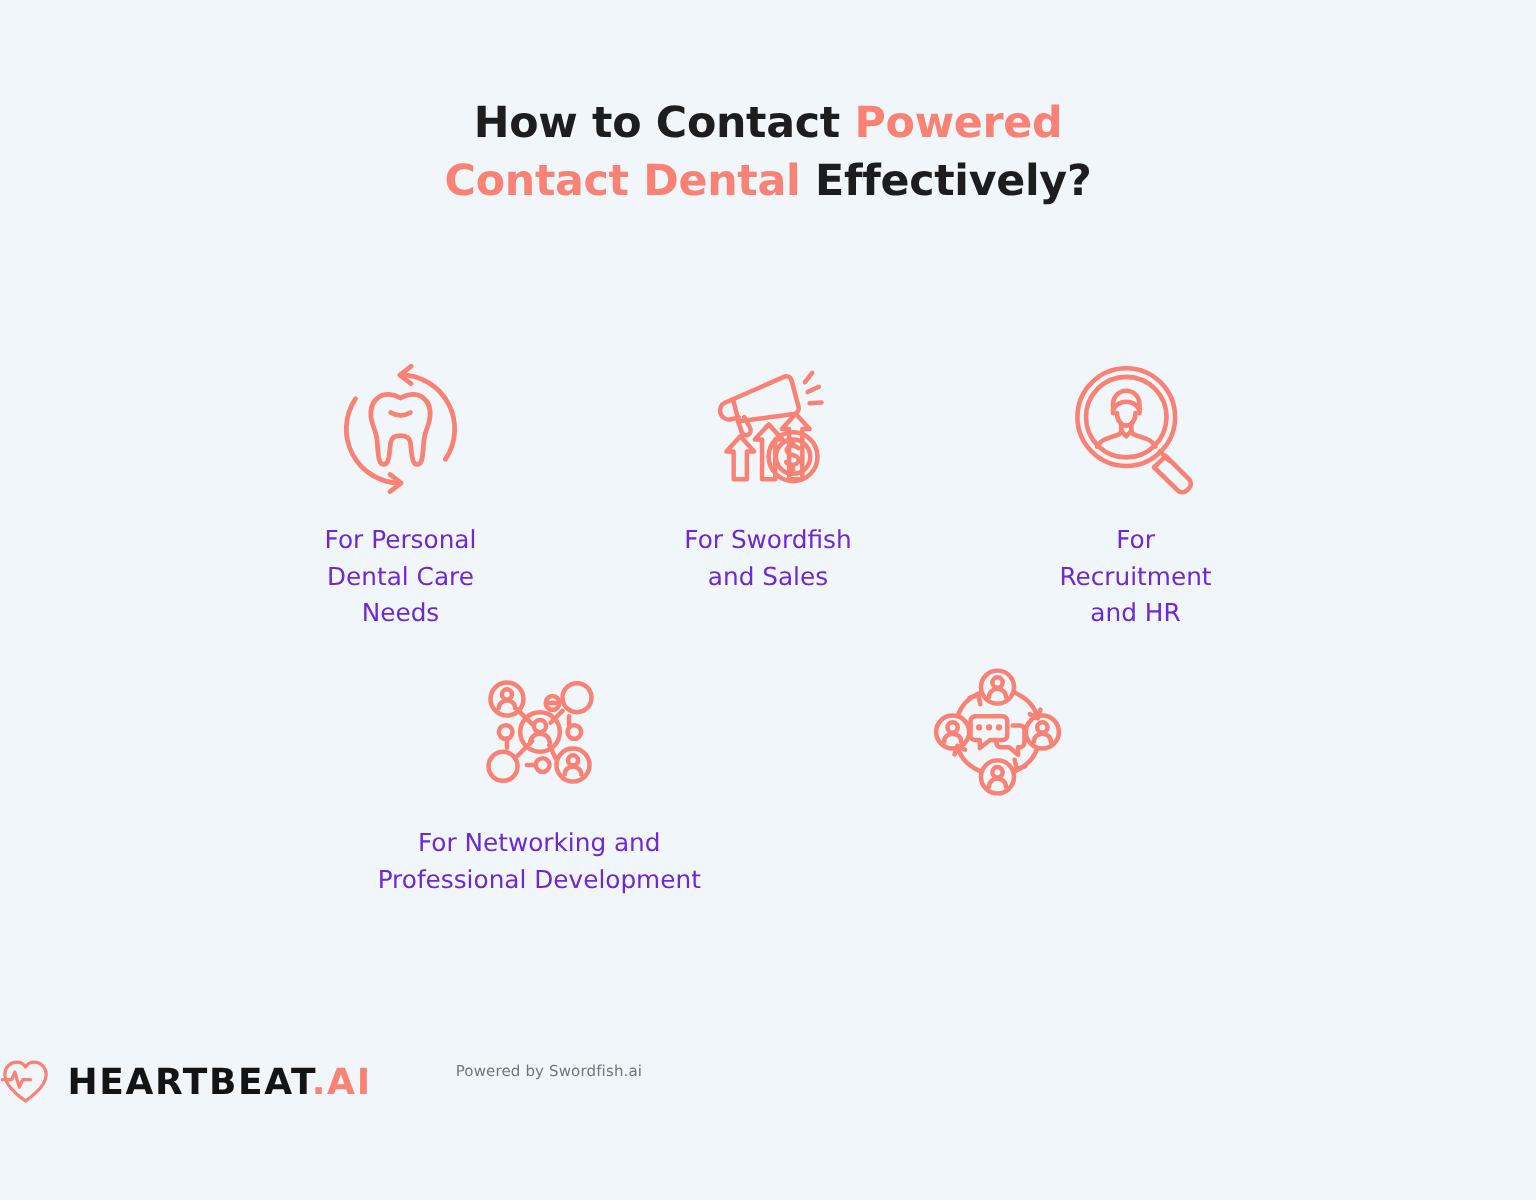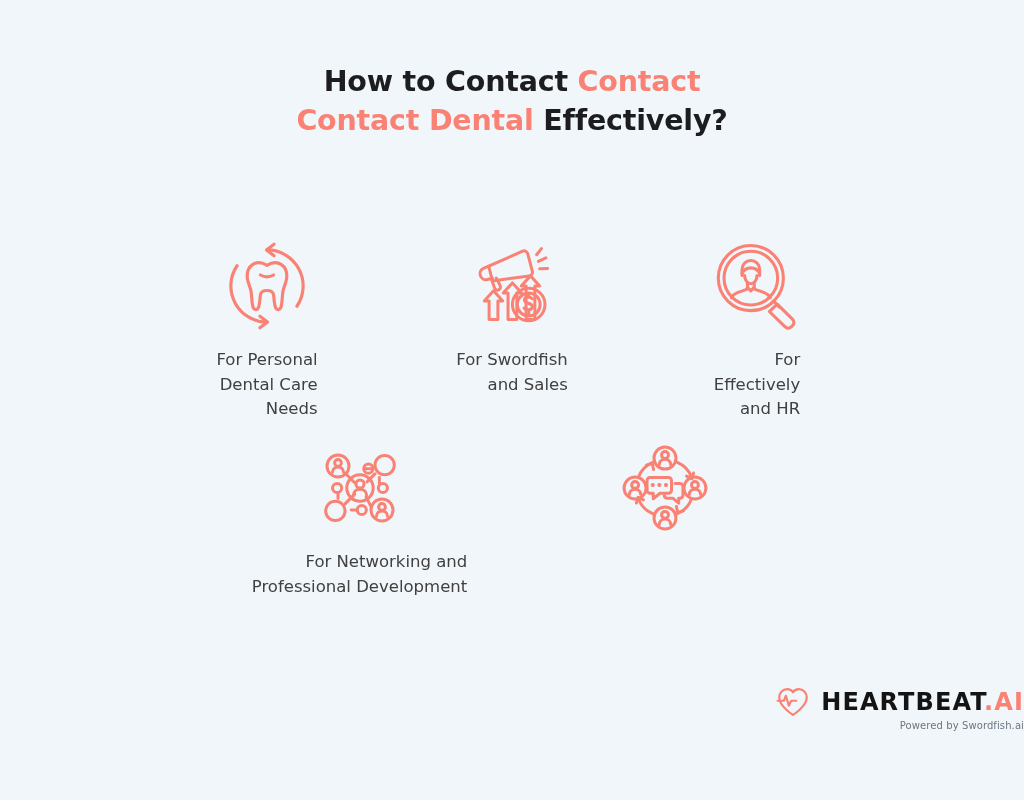--- a/index.html
+++ b/index.html
@@ -70,36 +70,36 @@
     height: 96px;
     display: flex;
     align-items: center;
     justify-content: center;
   }
 
   .item-label {
     margin-top: 14px;
     font-size: 16.5px;
     line-height: 24.5px;
-    color: #404040;
-    text-align: right;
+    color: #6d28d9;
+    text-align: center;
     white-space: pre-line;
     font-weight: 400;
   }
   .row-2 .item-label { }
 
   
   .footer {
     position: absolute;
-    top: 687px;
+    top: 706px;
     left: 0;
     width: 1024px;
     display: flex;
-    flex-direction: column;
-    align-items: flex-end;
+    flex-direction: row;
+    align-items: flex-start;
   }
   .logo-row {
     display: flex;
     align-items: center;
     gap: 11px;
   }
   .logo-text {
     font-size: 24px;
     font-weight: bold;
     letter-spacing: 1.1px;
@@ -118,21 +118,21 @@
   }
 
   svg { display: block; }
 </style>
 </head>
 <body>
 
 <div class="page">
 
   <div class="title-block">
-    <div class="title-line"><span>How to Contact </span><span class="accent">Contact</span></div>
+    <div class="title-line"><span>How to Contact </span><span class="accent">Powered</span></div>
     <div class="title-line"><span class="accent">Contact Dental</span><span> Effectively?</span></div>
   </div>
 
   <div class="row row-1">
 
     <div class="item">
       <div class="icon-wrap">
         <svg width="88" height="88" viewBox="0 0 100 100" fill="none" stroke="#f98274" stroke-width="3.6" stroke-linecap="round" stroke-linejoin="round">
 
           <path d="M50 9 A41 41 0 0 1 84 73"></path>
@@ -196,21 +196,21 @@
           <path d="M39.2 46.5 v4.6 c0 1.6 -1 2.8 -2.5 3.3 l-9 3.1 c-3 1.1 -5.3 3.2 -6.8 5.8"></path>
           <path d="M46.8 46.5 v4.6 c0 1.6 1 2.8 2.5 3.3 l9 3.1 c3 1.1 5.3 3.2 6.8 5.8"></path>
           <path d="M39.2 51.5 L43 55.5 L46.8 51.5"></path>
 
           <path d="M68.5 67 L75.5 74"></path>
           <path d="M73 70.5 L90.5 88 c1.9 1.9 1.9 5 0 6.9 l-1.6 1.6 c-1.9 1.9 -5 1.9 -6.9 0
                    L64 79 z"></path>
         </svg>
       </div>
       <div class="item-label">For
-Effectively
+Recruitment
 and HR</div>
     </div>
 
   </div>
 
   <div class="row row-2">
 
     <div class="item">
       <div class="icon-wrap">
         <svg width="88" height="88" viewBox="0 0 100 100" fill="none" stroke="#f98274" stroke-width="3.4" stroke-linecap="round" stroke-linejoin="round">

